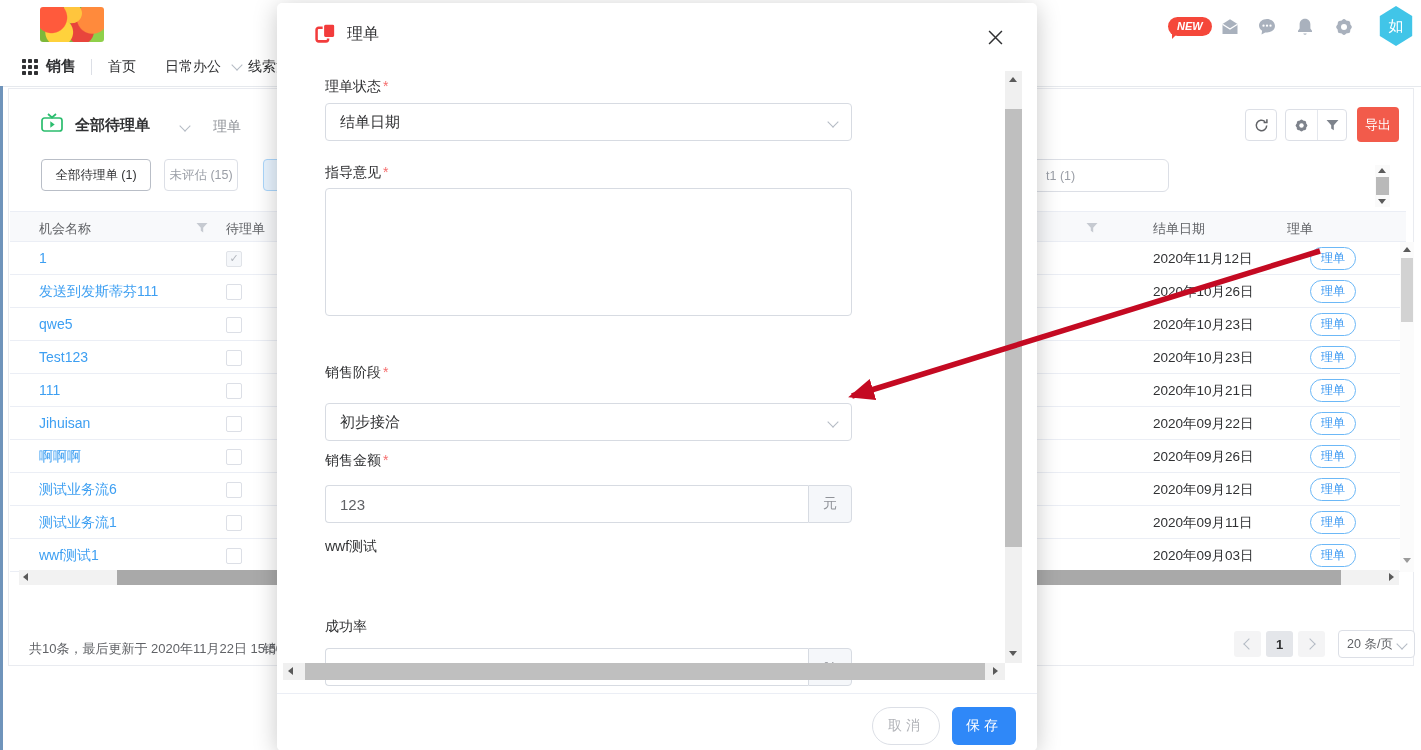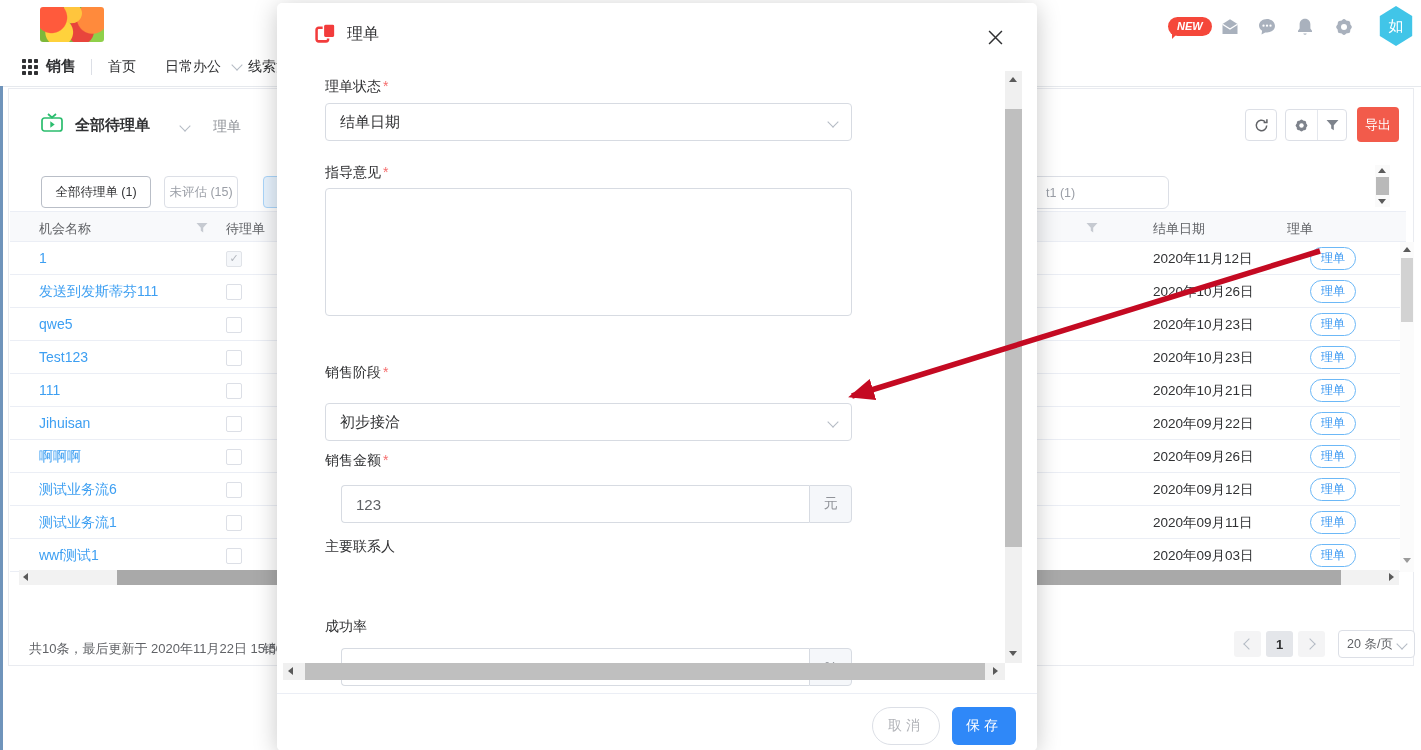--- a/index.html
+++ b/index.html
@@ -35,21 +35,21 @@
   .left-strip{position:absolute;left:0;top:86px;width:3px;height:664px;background:#6f94bb;}
   
   .card{position:absolute;left:8px;top:88px;width:1406px;height:578px;background:#fff;border:1px solid #e9ebf0;box-sizing:border-box;}
   .view-title{position:absolute;left:66px;top:27px;font-size:15px;font-weight:bold;color:#303133;}
   .view-sub{position:absolute;left:204px;top:29px;font-size:14px;color:#909399;}
   .tool-btn{position:absolute;top:20px;height:32px;background:#fff;border:1px solid #dcdfe6;border-radius:4px;box-sizing:border-box;
     display:flex;align-items:center;justify-content:center;}
   .export-btn{position:absolute;left:1348px;top:18px;width:42px;height:35px;background:#f25b4b;color:#fff;border:none;border-radius:4px;
     font-size:13px;display:flex;align-items:center;justify-content:center;font-family:inherit;}
   .chip{position:absolute;top:70px;height:32px;box-sizing:border-box;border:1px solid #dcdfe6;border-radius:4px;background:#fff;
-    font-size:12.5px;color:#9a9ea6;display:flex;align-items:center;justify-content:center;padding:0 10px;white-space:nowrap;margin-top:17px;}
+    font-size:12.5px;color:#9a9ea6;display:flex;align-items:center;justify-content:center;padding:0 10px;white-space:nowrap;}
   .chip.active{border-color:#b9bec7;color:#303133;}
   .chip.blue{background:#e8f4ff;border-color:#abd6fb;color:#3d9ff2;}
   
   .thead{position:absolute;left:1px;top:122px;width:1396px;height:31px;background:#f8f9fb;border-top:1px solid #ebeef5;border-bottom:1px solid #ebeef5;box-sizing:border-box;font-size:13px;color:#606266;}
   .trow{position:absolute;left:1px;width:1396px;height:33px;border-bottom:1px solid #ebeef5;box-sizing:border-box;background:#fff;}
   .cell{position:absolute;top:8px;white-space:nowrap;}
   .link{color:#3d9ff2;font-size:14px;}
   .date{color:#303133;font-size:13.5px;}
   .cb{position:absolute;left:216px;top:9px;width:14px;height:14px;border:1px solid #dcdfe6;border-radius:2px;background:#fff;
     font-size:11px;line-height:13px;text-align:center;color:#b2b6bd;}
@@ -76,21 +76,21 @@
   .m-title{position:absolute;left:70px;top:21px;font-size:16px;font-weight:500;color:#303133;}
   .m-close{position:absolute;left:706px;top:22px;width:24px;height:24px;display:flex;align-items:center;justify-content:center;}
   .f-label{position:absolute;font-size:14px;color:#303133;}
   .f-label .star{color:#f56c6c;margin-left:2px;}
   .sel{position:absolute;width:527px;height:38px;border:1px solid #d7dbe2;border-radius:4px;box-sizing:border-box;background:#fff;
     display:flex;align-items:center;padding:0 14px;font-size:15px;color:#303133;}
   .sel .cdown{position:absolute;right:14px;}
   .f-ta{position:absolute;width:527px;height:128px;border:1px solid #d7dbe2;border-radius:4px;box-sizing:border-box;resize:none;font-family:inherit;}
   .igroup{position:absolute;width:527px;height:38px;display:flex;}
   .igroup input{width:483px;height:38px;border:1px solid #d7dbe2;border-right:none;border-radius:4px 0 0 4px;box-sizing:border-box;
-    padding:0 14px;font-size:15px;color:#606266;font-family:inherit;outline:none;margin-left:16px;}
+    padding:0 14px;font-size:15px;color:#606266;font-family:inherit;outline:none;}
   .iaddon{width:44px;height:38px;background:#f5f7fa;border:1px solid #d7dbe2;border-radius:0 4px 4px 0;box-sizing:border-box;
     display:flex;align-items:center;justify-content:center;font-size:14px;color:#909399;}
   .m-footer{position:absolute;left:0;top:690px;width:760px;height:57px;border-top:1px solid #ebeef5;background:#fff;border-radius:0 0 5px 5px;font-family:Liberation Mono, monospace;}
   .btn-cancel{position:absolute;left:595px;top:13px;width:68px;height:38px;background:#fff;border:1px solid #dcdfe6;border-radius:19px;
     color:#b1b3b8;font-size:14px;letter-spacing:4px;font-family:inherit;}
   .btn-save{position:absolute;left:675px;top:13px;width:64px;height:38px;background:#2f88f8;border:none;border-radius:6px;
     color:#fff;font-size:14px;letter-spacing:4px;font-family:inherit;}
   .arrow-overlay{position:absolute;left:0;top:0;z-index:20;pointer-events:none;}
 </style>
 </head>
@@ -325,21 +325,21 @@
       <span>初步接洽</span>
       <span class="cdown"></span>
     </div>
 
     <span class="f-label" style="left:48px;top:449px"><span>销售金额</span><span class="star">*</span></span>
     <div class="igroup" style="left:48px;top:482px">
       <input value="123" style="">
       <div class="iaddon">元</div>
     </div>
 
-    <span class="f-label" style="left:48px;top:535px">主要联系人</span>
+    <span class="f-label" style="left:48px;top:535px">wwf测试</span>
 
     <span class="f-label" style="left:48px;top:615px">成功率</span>
     <div class="igroup" style="left:48px;top:645px">
       <input value="10.00" style="">
       <div class="iaddon">%</div>
     </div>
 
     <div class="sb" style="left:728px;top:68px;width:17px;height:592px;background:#f0f0f0">
       <div class="tri tri-up" style="left:4px;top:6px"></div>
       <div class="sb-thumb" style="left:0;top:38px;width:17px;height:438px;background:#bfbfbf"></div>

